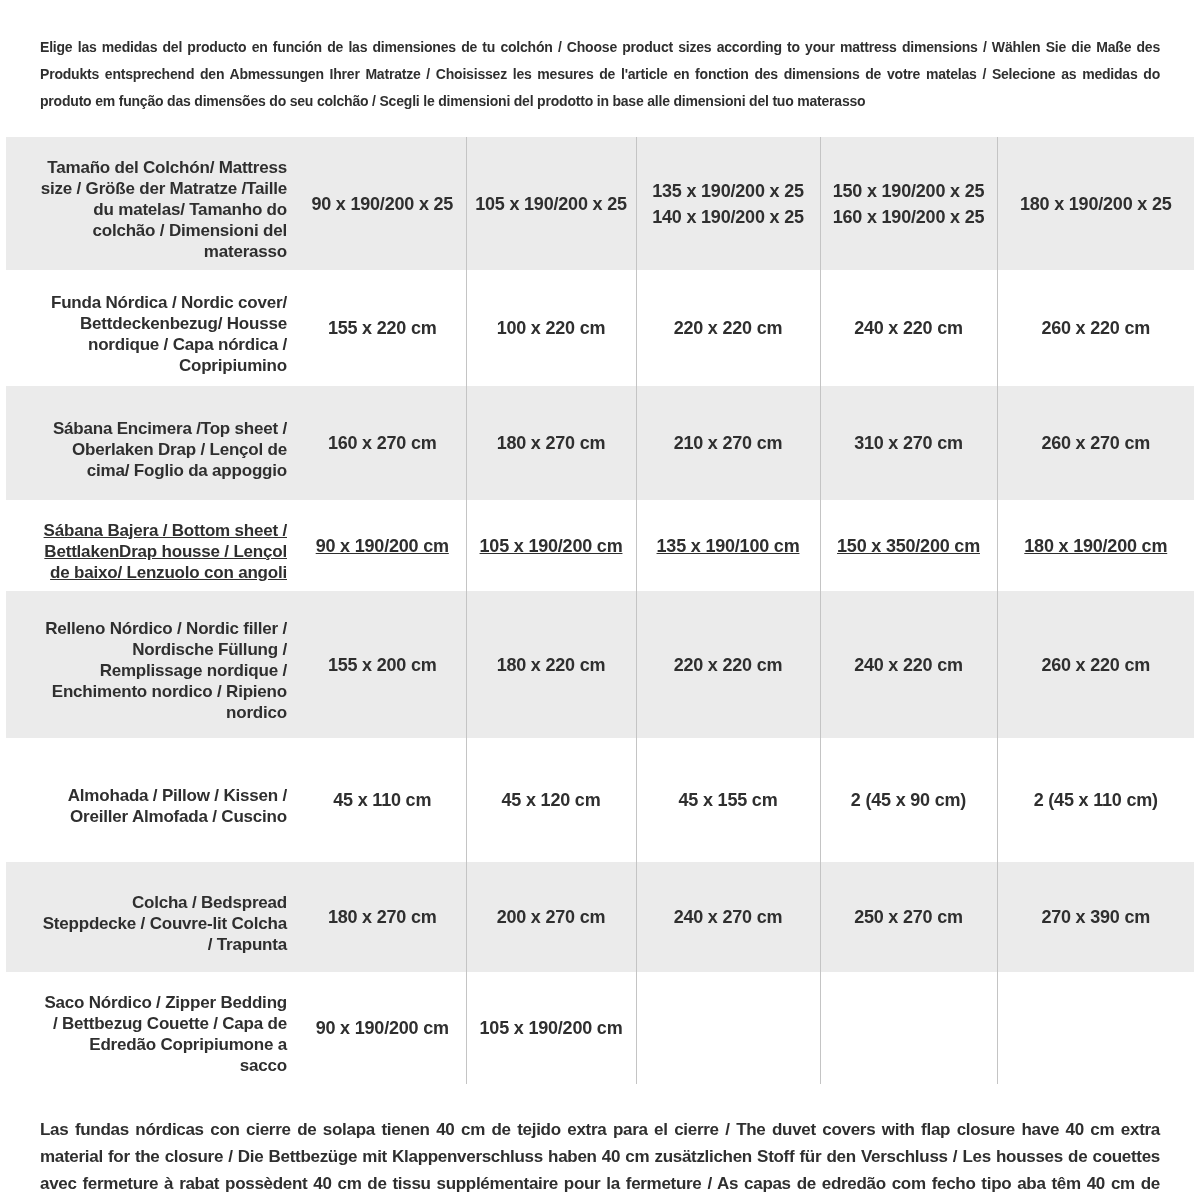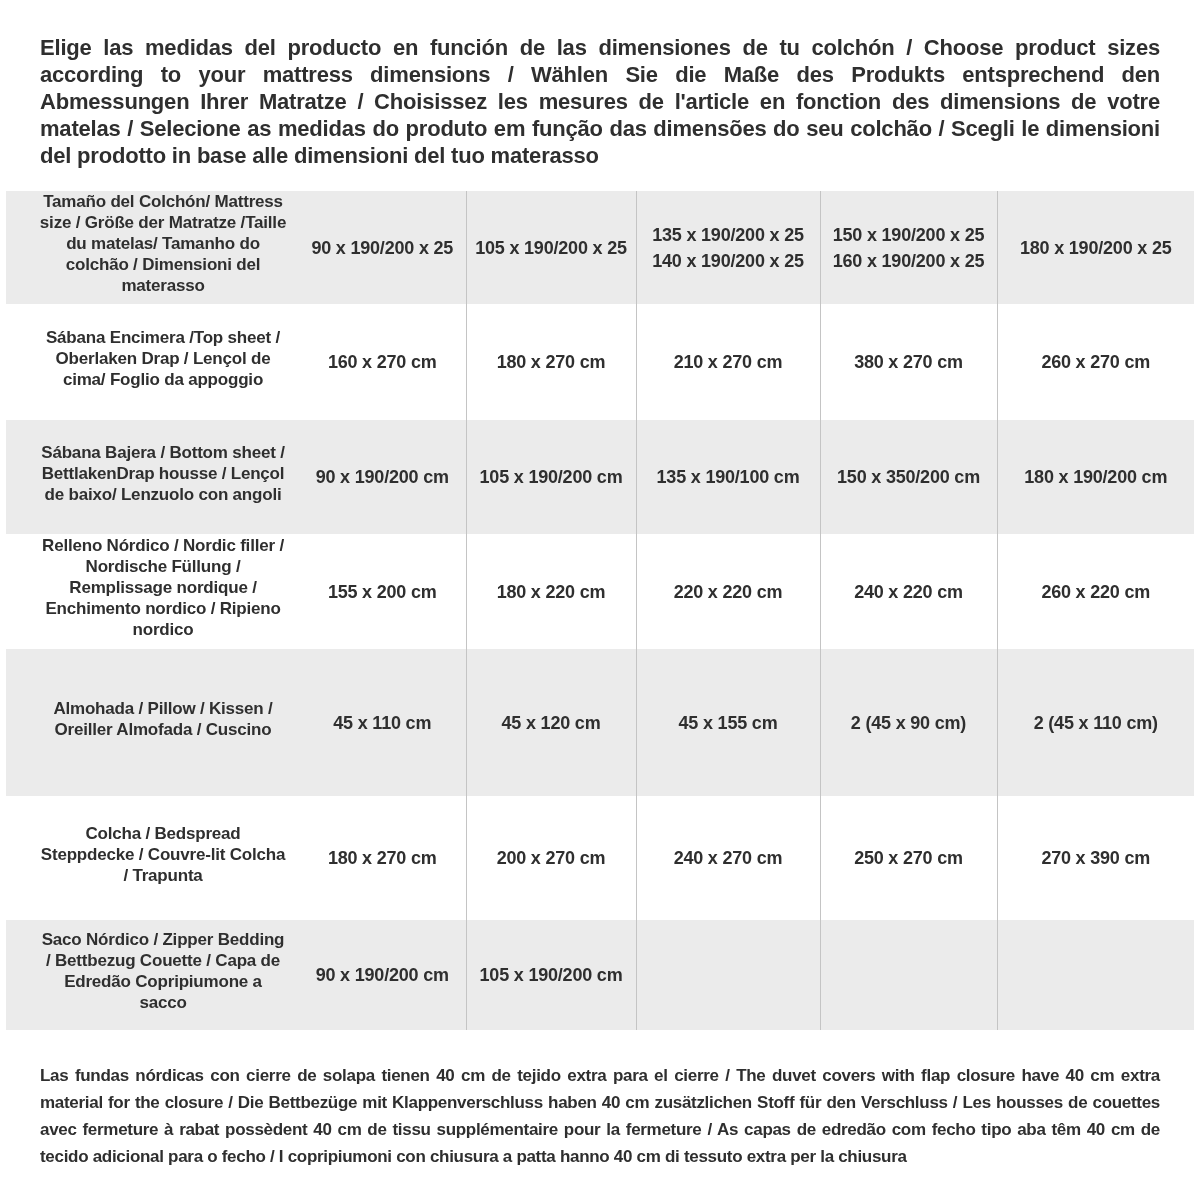--- a/index.html
+++ b/index.html
@@ -10,63 +10,63 @@
   body {
     width: 1200px;
     height: 1200px;
     font-family: "Liberation Sans", sans-serif;
     font-weight: 700;
     color: #2f2f2f;
     overflow: hidden;
   }
   .intro {
     margin: 34px 40px 0 40px;
-    font-size: 22px;
+    font-size: 14px;
     line-height: 27px;
     text-align: justify;
     letter-spacing: -0.2px;
   }
   table.size-table {
     border-collapse: collapse;
     table-layout: fixed;
     width: 1188px;
     margin: 22px 0 0 6px;
   }
   col.c-label { width: 293px; }
   col.c-1 { width: 167px; }
   col.c-2 { width: 170px; }
   col.c-3 { width: 184px; }
   col.c-4 { width: 177px; }
   col.c-5 { width: 197px; }
 
   td { vertical-align: middle; }
   td.label {
-    text-align: center;
-    padding: 0 12px 8px 33px;
+    text-align: right;
+    padding: 20px 12px 8px 33px;
     font-size: 17px;
     line-height: 21px;
     letter-spacing: -0.2px;
   }
   td.val {
     text-align: center;
     font-size: 18px;
     line-height: 26px;
     white-space: pre-line;
     letter-spacing: -0.2px;
     padding: 4px 6px;
   }
   
   td:nth-child(n+3) { border-left: 1px solid #c4c4c4; }
   
   tbody tr:nth-child(odd) { background: #ebebeb; }
 
   tbody tr:nth-child(1) { height: 112px; }
   tbody tr:nth-child(2) { height: 116px; }
   tbody tr:nth-child(3) { height: 114px; margin-left: 18px; }
-  tbody tr:nth-child(4) { height: 115px; }
+  tbody tr:nth-child(4) { height: 91px; text-decoration: underline; }
   tbody tr:nth-child(5) { height: 147px; }
   tbody tr:nth-child(6) { height: 124px; }
   tbody tr:nth-child(7) { height: 110px; }
   tbody tr:nth-child(8) { height: 104px; }
 
   .footnote {
     margin: 32px 40px 0 40px;
     font-size: 17px;
     line-height: 27px;
     text-align: justify;
@@ -92,25 +92,33 @@
       <td class="label">Tamaño del Colchón/ Mattress size / Größe der Matratze /Taille du matelas/ Tamanho do colchão / Dimensioni del materasso</td>
       <td class="val">90 x 190/200 x 25</td>
       <td class="val">105 x 190/200 x 25</td>
       <td class="val">135 x 190/200 x 25
 140 x 190/200 x 25</td>
       <td class="val">150 x 190/200 x 25
 160 x 190/200 x 25</td>
       <td class="val">180 x 190/200 x 25</td>
     </tr>
     <tr>
+      <td class="label">Funda Nórdica /  Nordic cover/ Bettdeckenbezug/ Housse nordique  / Capa nórdica / Copripiumino</td>
+      <td class="val">155 x 220 cm</td>
+      <td class="val">100 x 220 cm</td>
+      <td class="val">220 x 220 cm</td>
+      <td class="val">240 x 220 cm</td>
+      <td class="val">260 x 220 cm</td>
+    </tr>
+    <tr>
       <td class="label">Sábana Encimera /Top sheet / Oberlaken Drap / Lençol de cima/ Foglio da appoggio</td>
       <td class="val">160 x 270 cm</td>
       <td class="val">180 x 270 cm</td>
       <td class="val">210 x 270 cm</td>
-      <td class="val">380 x 270 cm</td>
+      <td class="val">310 x 270 cm</td>
       <td class="val">260 x 270 cm</td>
     </tr>
     <tr>
       <td class="label">Sábana Bajera / Bottom sheet / BettlakenDrap housse / Lençol de baixo/ Lenzuolo con angoli</td>
       <td class="val">90 x 190/200 cm</td>
       <td class="val">105 x 190/200 cm</td>
       <td class="val">135 x 190/100 cm</td>
       <td class="val">150 x 350/200 cm</td>
       <td class="val">180 x 190/200 cm</td>
     </tr>

